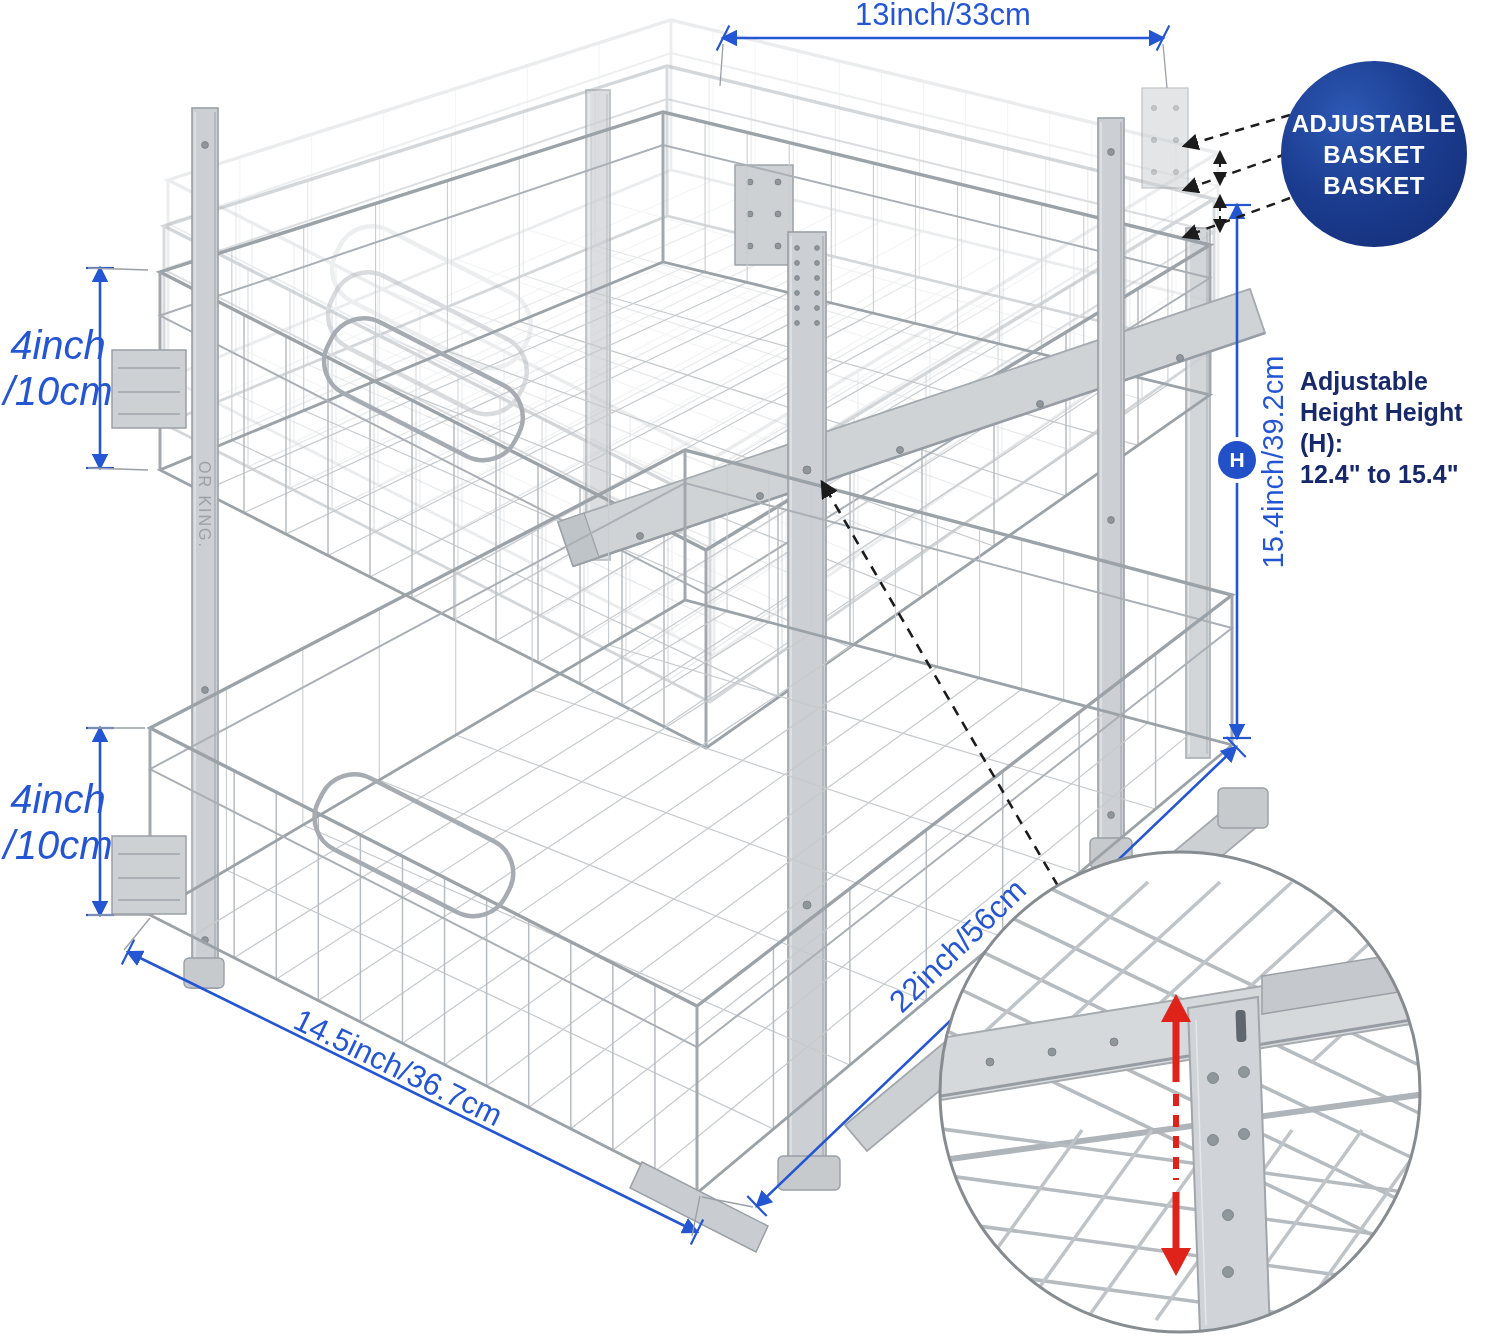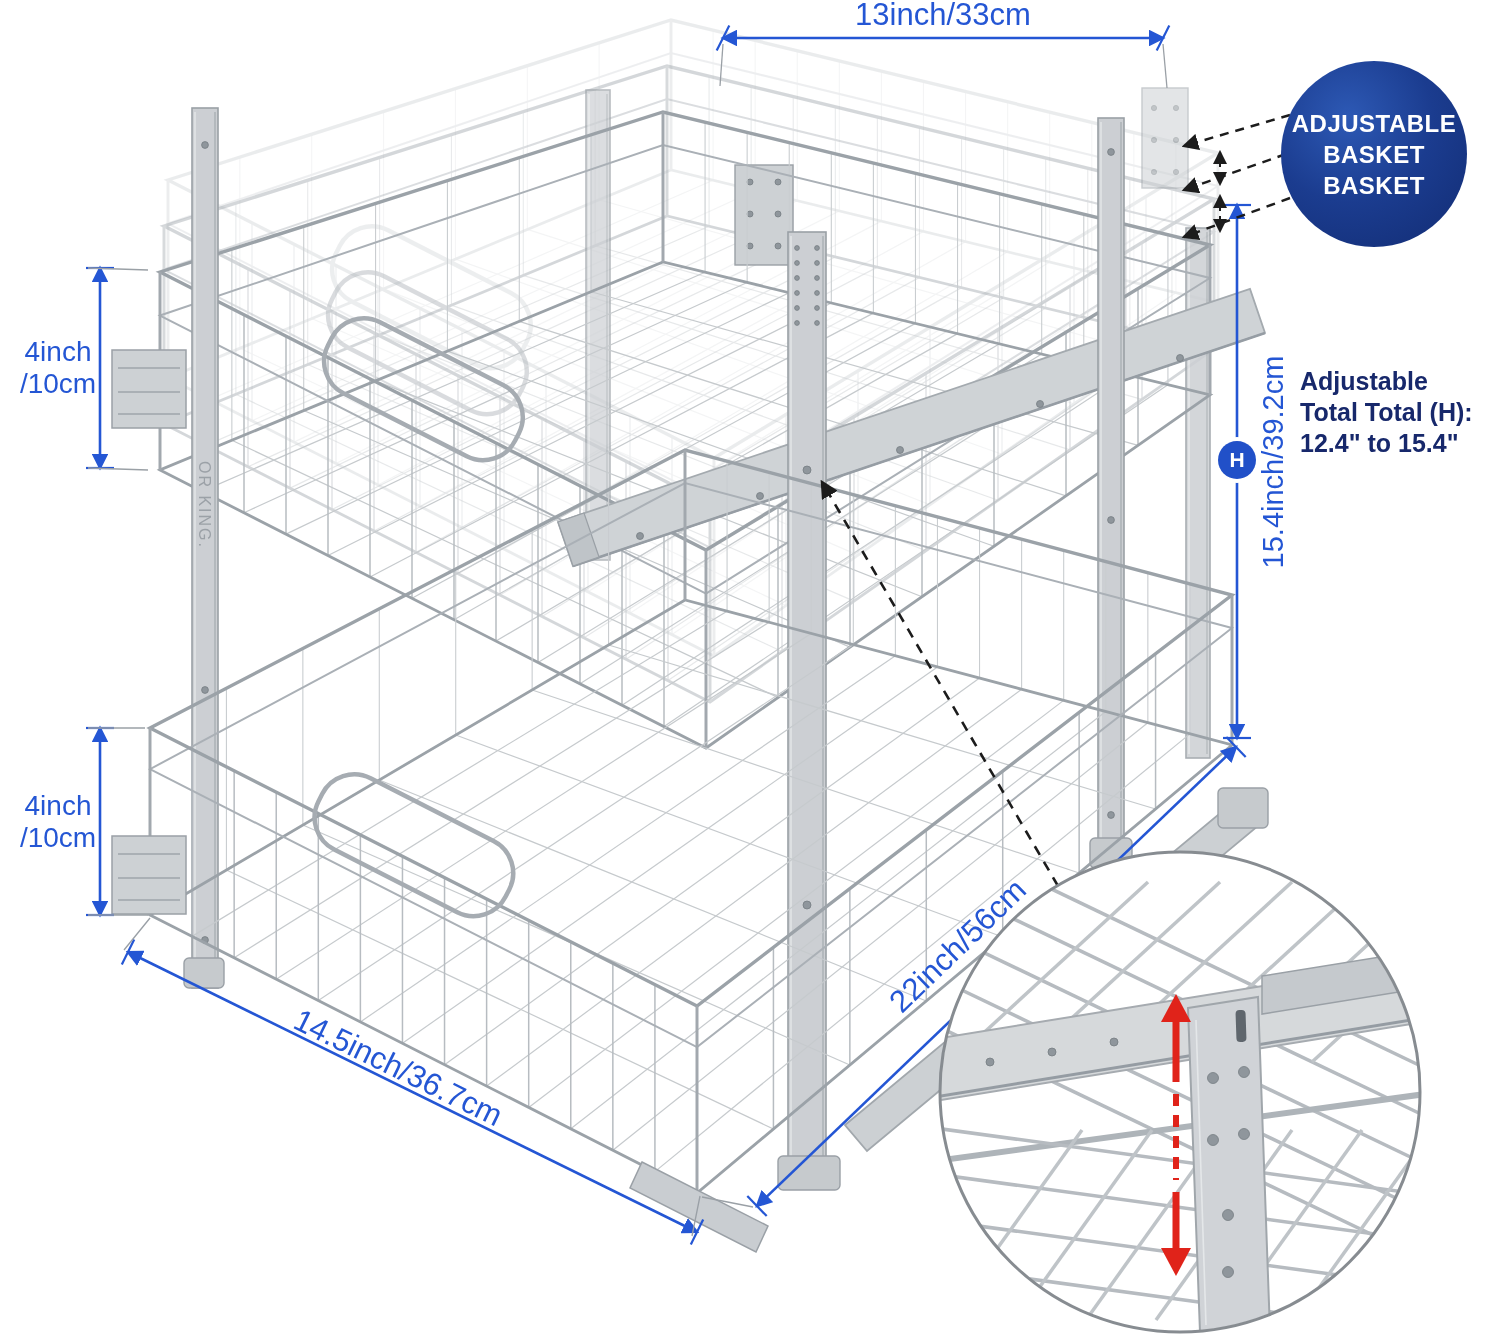--- a/index.html
+++ b/index.html
@@ -1,21 +1,21 @@
 <!DOCTYPE html>
 <html><head>
 <meta charset="utf-8">
 <style>
   html,body{margin:0;padding:0;background:#fff;}
   .stage{position:relative;width:1500px;height:1341px;background:#fff;overflow:hidden;
          font-family:"Liberation Sans",sans-serif;}
   #art{position:absolute;left:0;top:0;}
   .lbl{position:absolute;color:#2456d4;font-size:31px;line-height:1.16;text-align:center;
        white-space:pre-line;transform:translate(-50%,-50%);}
-  .lbl.small{font-size:28px;}
+  .lbl.small{font-size:40px;font-style:italic;}
   .lbl.rot-right{transform:translate(-50%,-50%) rotate(-90deg);font-size:29px;white-space:nowrap;}
   .lbl.rot-front{transform:translate(-50%,-50%) rotate(26deg);white-space:nowrap;}
   .lbl.rot-depth{transform:translate(-50%,-50%) rotate(-44deg);white-space:nowrap;}
   .h-marker{position:absolute;left:1237px;top:460px;width:38px;height:38px;border-radius:50%;
             background:#2150c8;color:#fff;font-weight:bold;font-size:21px;display:flex;
             align-items:center;justify-content:center;transform:translate(-50%,-50%);
             box-shadow:0 0 0 4px #fff;}
   .note{position:absolute;left:1300px;top:366px;color:#17286b;font-weight:bold;
         font-size:25px;line-height:31px;text-align:left;}
   .badge{position:absolute;left:1281px;top:61px;width:186px;height:186px;border-radius:50%;
@@ -524,21 +524,21 @@
   <div class="lbl rot-right" style="left:1274px;top:462px">15.4inch/39.2cm</div>
 
   <div class="lbl rot-front" style="left:398px;top:1068px">14.5inch/36.7cm</div>
 
   <div class="lbl rot-depth" style="left:958px;top:946px">22inch/56cm</div>
 
   <div class="h-marker">H</div>
 
   <div class="note">
     <div>Adjustable</div>
-    <div>Total Total (H):</div>
+    <div>Height Height (H):</div>
     <div>12.4" to 15.4"</div>
   </div>
 
   <div class="badge">
     <div>ADJUSTABLE</div>
     <div>BASKET</div>
     <div>BASKET</div>
   </div>
 
   <div class="brand">OR KING.</div>

